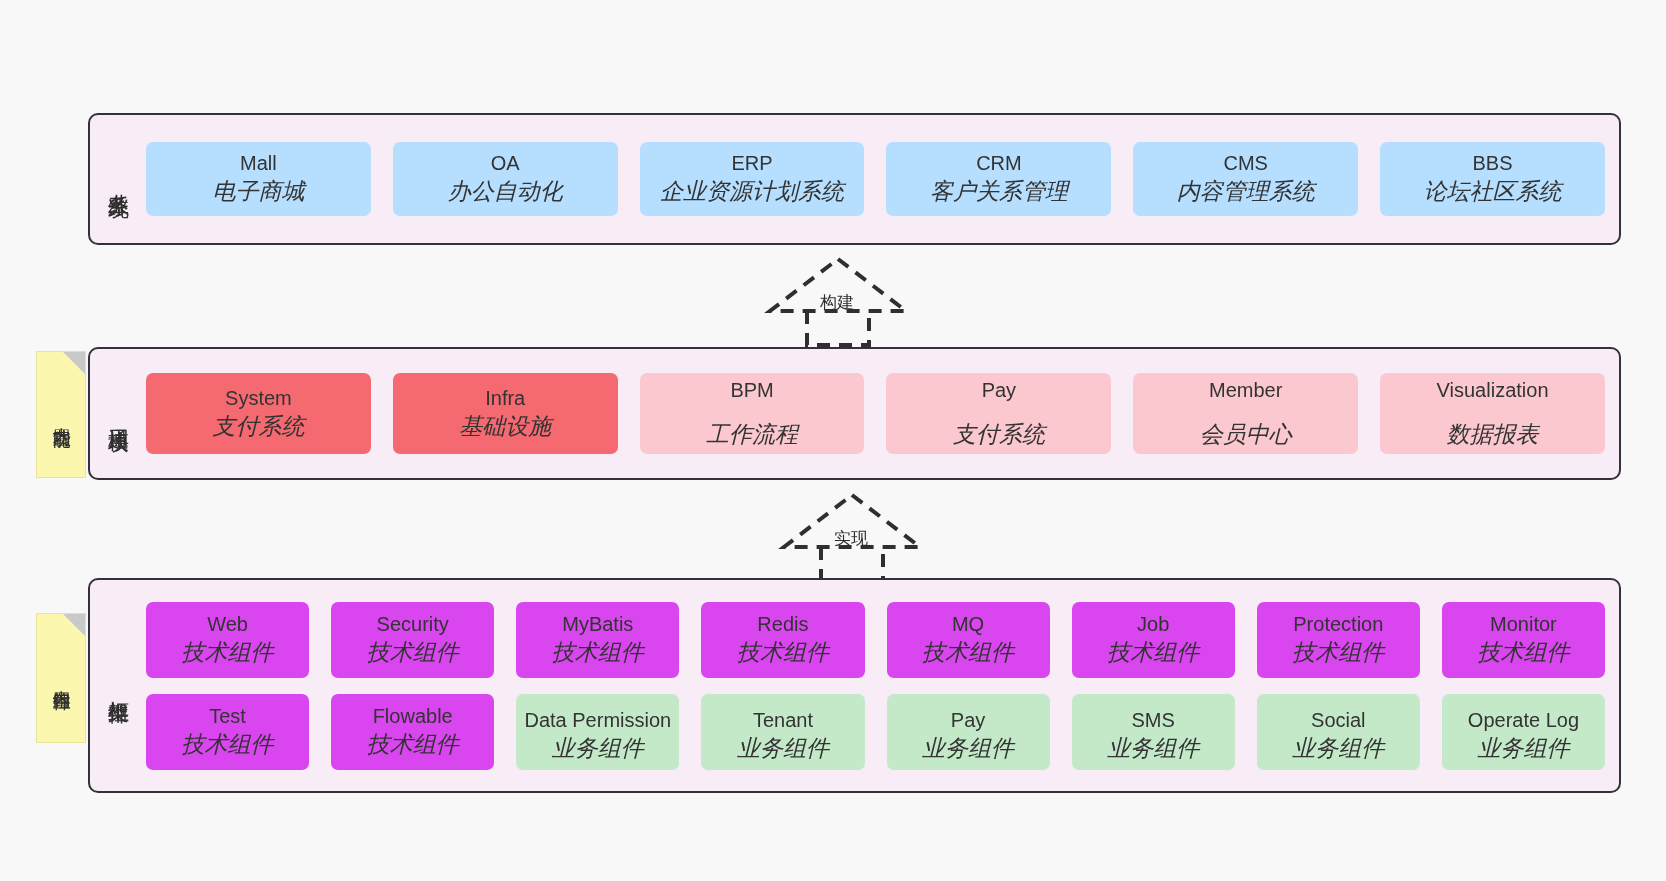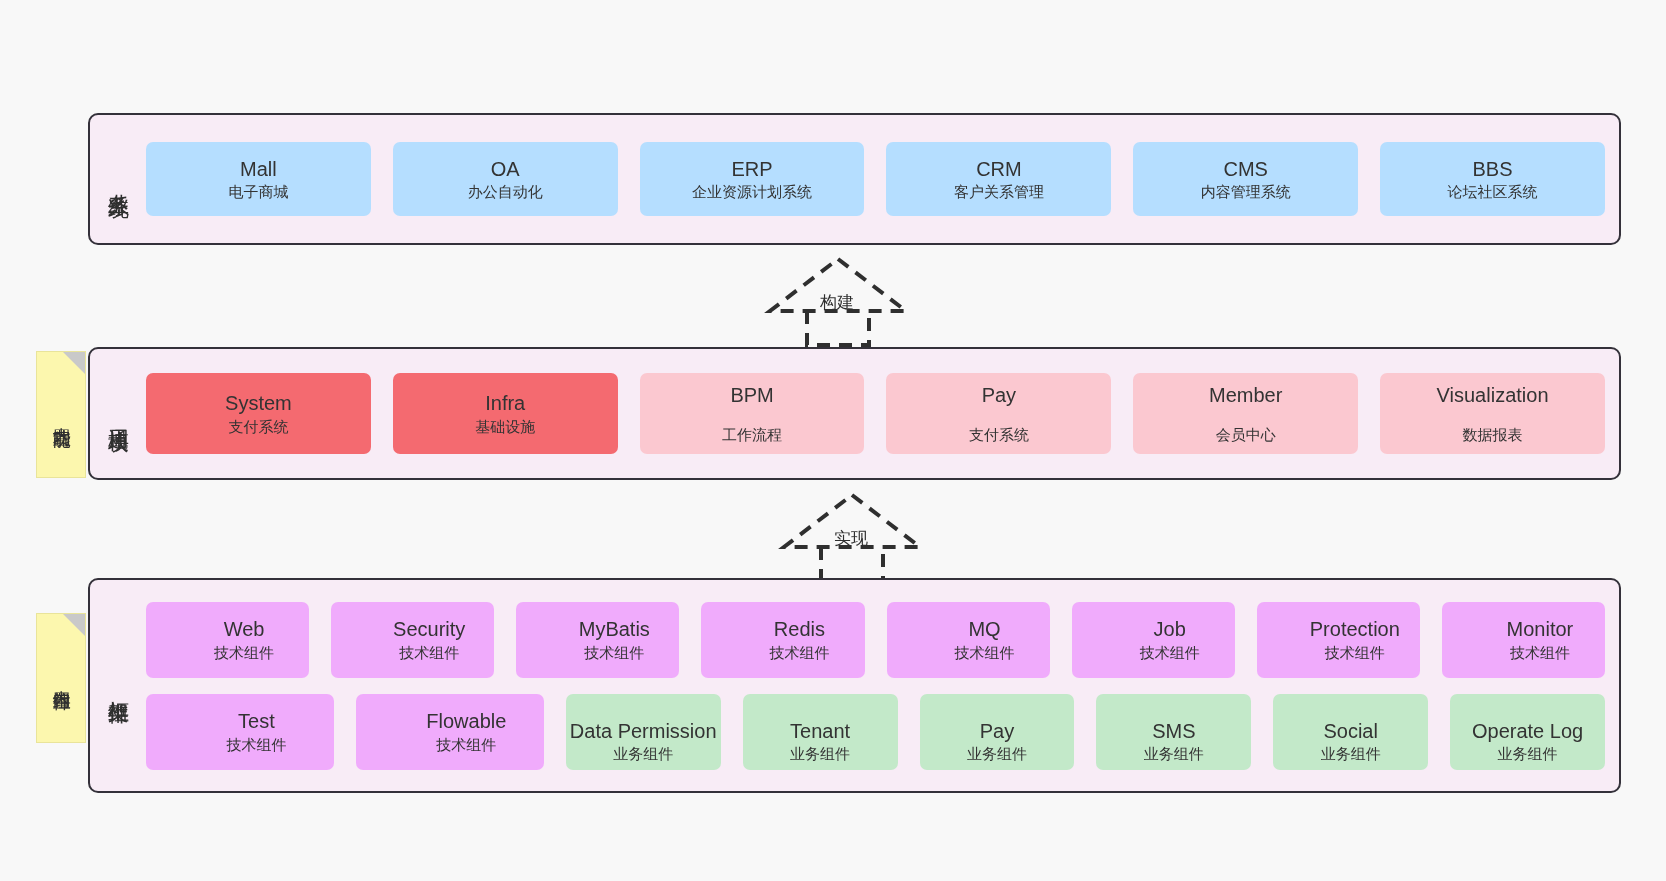--- a/index.html
+++ b/index.html
@@ -69,29 +69,30 @@
     text-align: center;
     box-sizing: border-box;
     padding: 6px 4px;
     line-height: 1.28;
   }
   .card .t1 {
     font-size: 20px;
     color: #333333;
   }
   .card .t2 {
-    font-size: 15px;
+    font-size: 23px;
     color: #333333;
+    font-style: italic;
   }
 
   
   .c-blue       { background: #b5deff; }
   .c-red        { background: #f46a70; }
   .c-pink       { background: #fbc8d0; gap: 16px; }
-  .c-green      { background: #f0abfc; padding-left: 37px; }
+  .c-green      { background: #d946ef; }
   .c-lightgreen { background: #c3e9c9; justify-content: flex-end; }
 
   
   #layer-business { left: 88px;  top: 113px; width: 1533px; height: 132px; }
   #layer-modules  { left: 88px;  top: 347px; width: 1533px; height: 133px; }
   #layer-framework{ left: 88px;  top: 578px; width: 1533px; height: 215px; }
 
   #layer-business .row  { height: 74px; }
   #layer-modules  .row  { height: 81px; }
   #layer-framework .row { height: 76px; }

